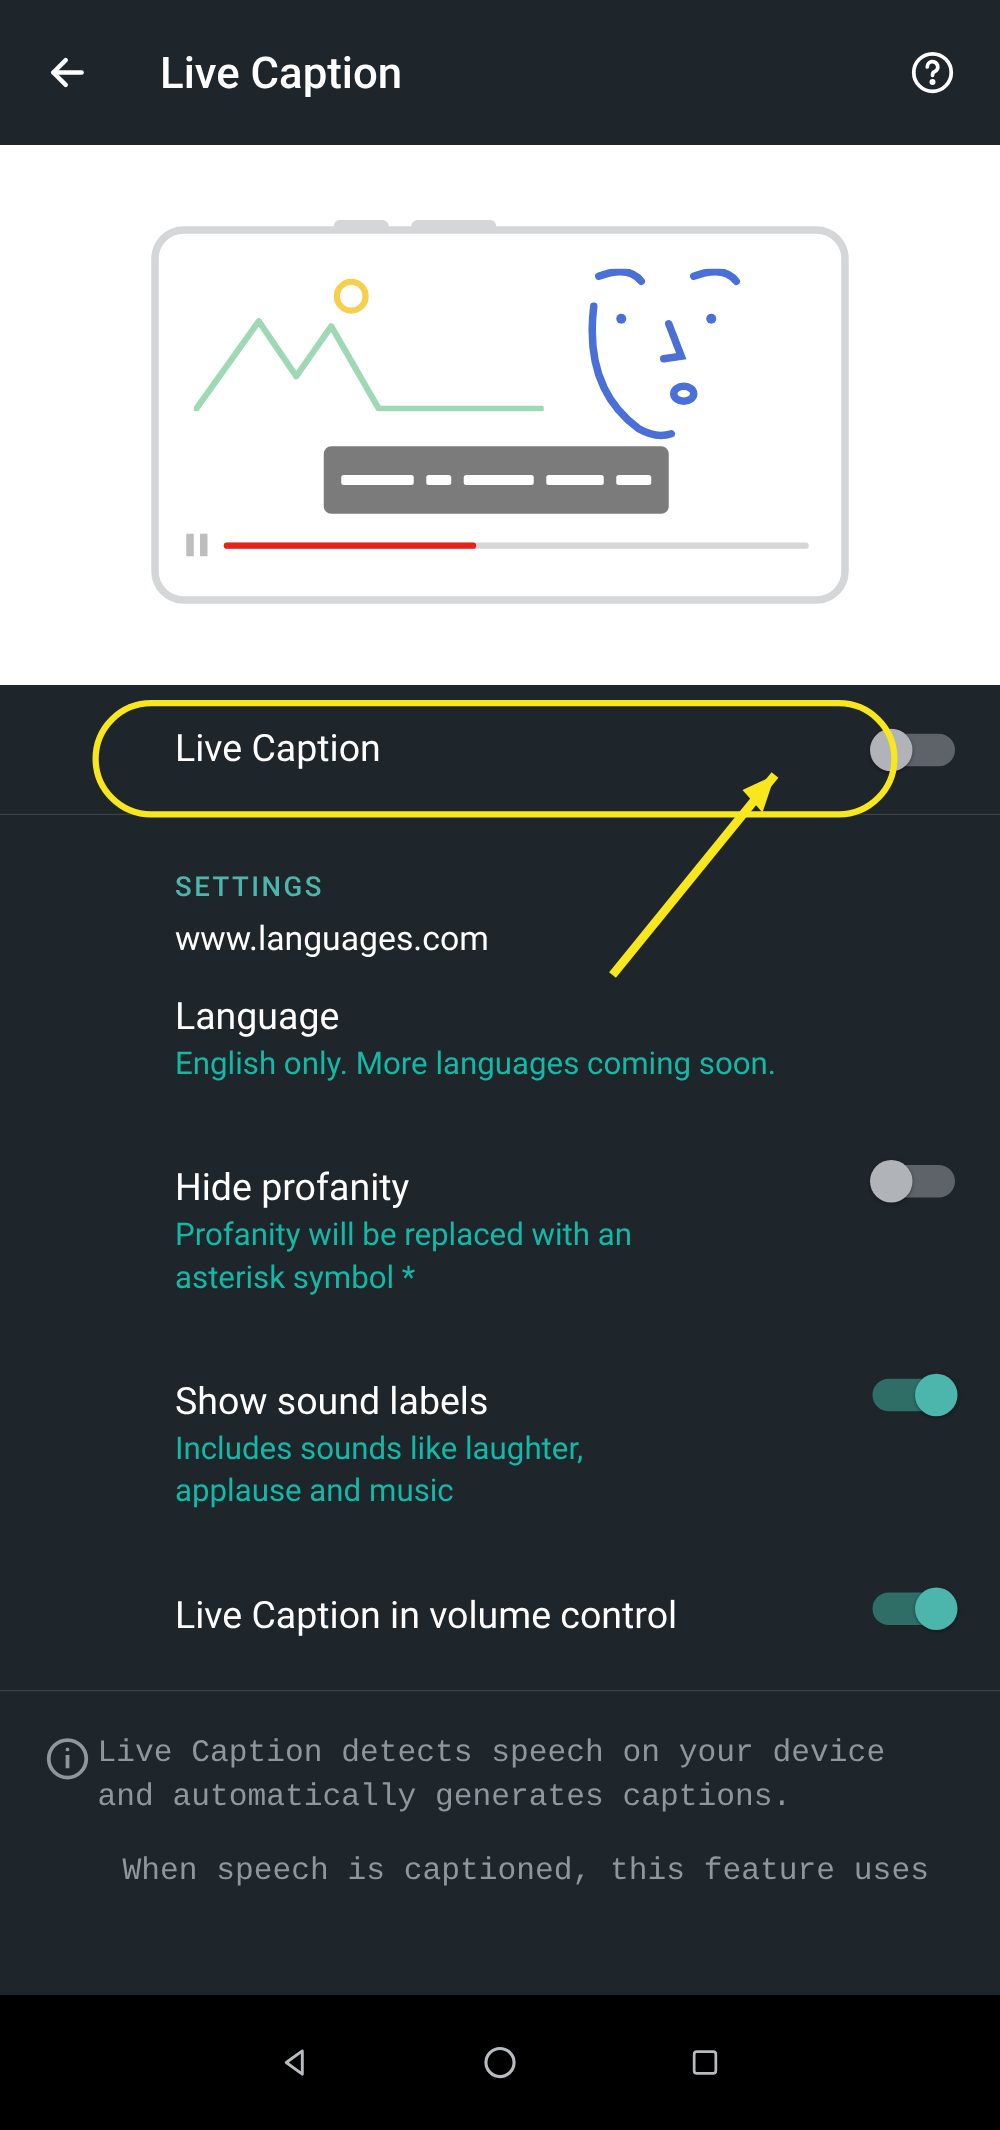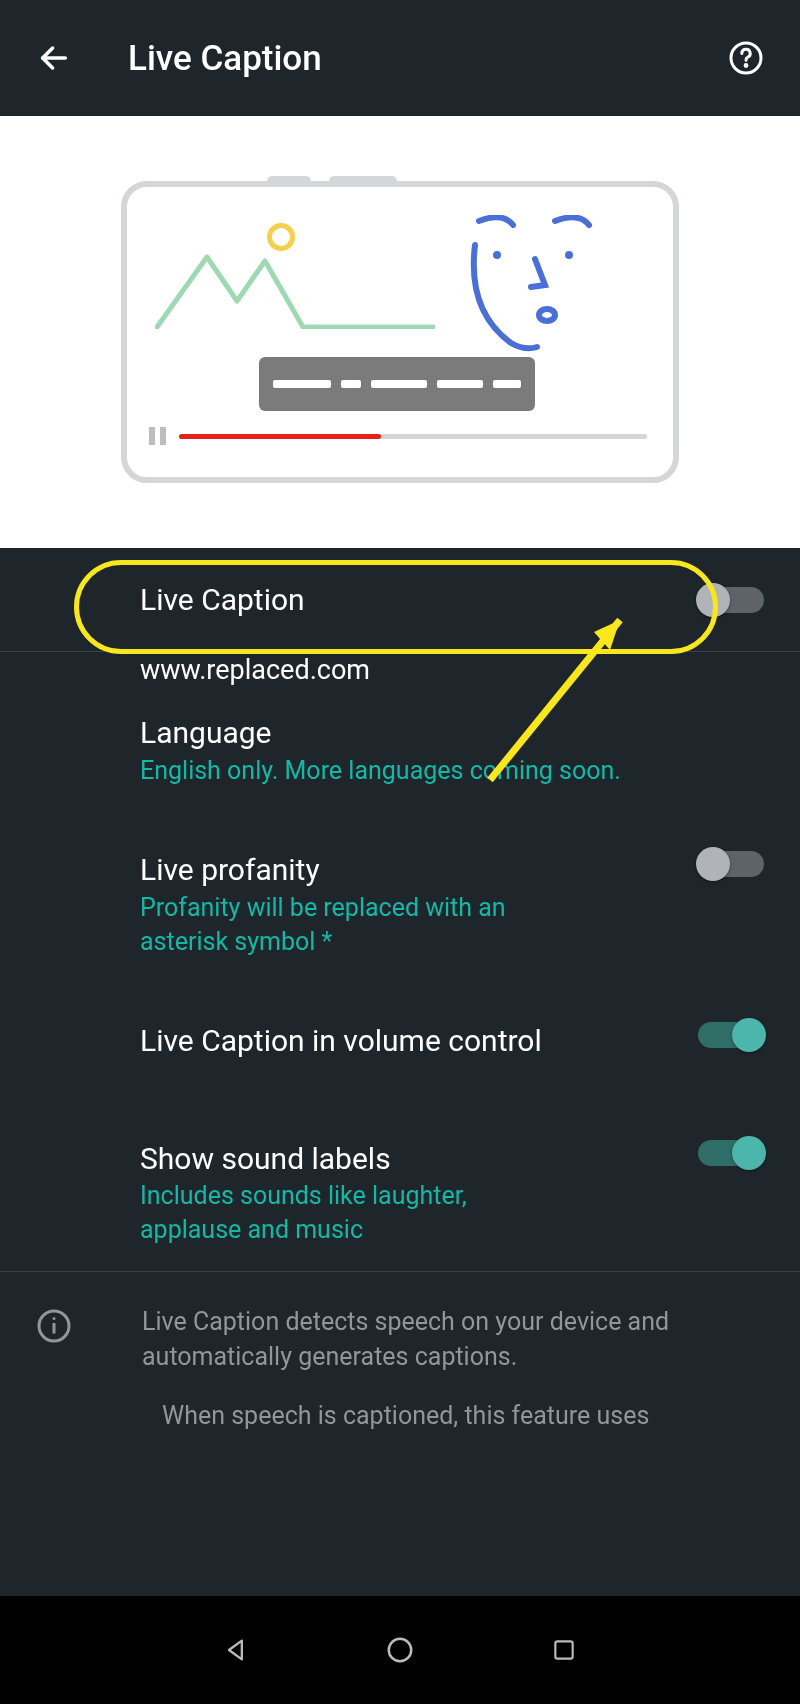--- a/index.html
+++ b/index.html
@@ -157,22 +157,22 @@
     position: absolute;
     top: -4px;
     left: -2px;
     box-shadow: 0 1px 3px rgba(0,0,0,0.4);
   }
   .toggle.on { background: #2f6e67; }
   .toggle.on .knob { background: #4db6ac; left: auto; right: -2px; }
   .info-section {
     display: flex;
     padding: 32px 36px 16px 36px;
-    gap: 64px;
     border-top: 1px solid #3a4046;
+    font-family: Liberation Mono, monospace;
   }
   .info-icon { width: 42px; flex-shrink: 0; margin-top: 4px; }
   .info-text { color: #8f969c; font-size: 25px; line-height: 1.4; }
   .info-text p + p { margin-top: 24px; margin-left: 20px; }
   .nav-bar {
     position: absolute;
     bottom: 0;
     left: 0;
     width: 800px;
     height: 108px;
@@ -241,52 +241,53 @@
 </div>
 
 <div class="dark-scroll">
   <div class="main-toggle-row">
     <div class="main-toggle-label">Live Caption</div>
     <div class="toggle">
         <div class="knob"></div>
       </div>
   </div>
 
-  <div class="watermark">www.replaced.com</div>
+  <div class="section-header">SETTINGS</div>
+  <div class="watermark">www.languages.com</div>
 
   <div class="setting-row">
     <div class="setting-text">
       <div class="setting-title">Language</div>
       <div class="setting-sub">English only. More languages coming soon.</div>
     </div>
   </div>
 
   <div class="setting-row" style="padding-top:40px;">
     <div class="setting-text">
-      <div class="setting-title">Live profanity</div>
+      <div class="setting-title">Hide profanity</div>
       <div class="setting-sub" style="max-width:420px;">Profanity will be replaced with an asterisk symbol *</div>
     </div>
     <div class="toggle">
-        <div class="knob"></div>
-      </div>
-  </div>
-
-  <div class="setting-row" style="padding-top:40px; padding-bottom:40px;">
-    <div class="setting-text">
-      <div class="setting-title">Live Caption in volume control</div>
-    </div>
-    <div class="toggle on">
         <div class="knob"></div>
       </div>
   </div>
 
   <div class="setting-row" style="padding-top:40px;">
     <div class="setting-text">
       <div class="setting-title">Show sound labels</div>
       <div class="setting-sub" style="max-width:420px;">Includes sounds like laughter, applause and music</div>
+    </div>
+    <div class="toggle on">
+        <div class="knob"></div>
+      </div>
+  </div>
+
+  <div class="setting-row" style="padding-top:40px; padding-bottom:40px;">
+    <div class="setting-text">
+      <div class="setting-title">Live Caption in volume control</div>
     </div>
     <div class="toggle on">
         <div class="knob"></div>
       </div>
   </div>
 
   <div class="info-section">
     <div class="info-icon">
       <svg width="36" height="36" viewBox="0 0 24 24" fill="none" stroke="#8f969c" stroke-width="2">
           <circle cx="12" cy="12" r="10"></circle>

